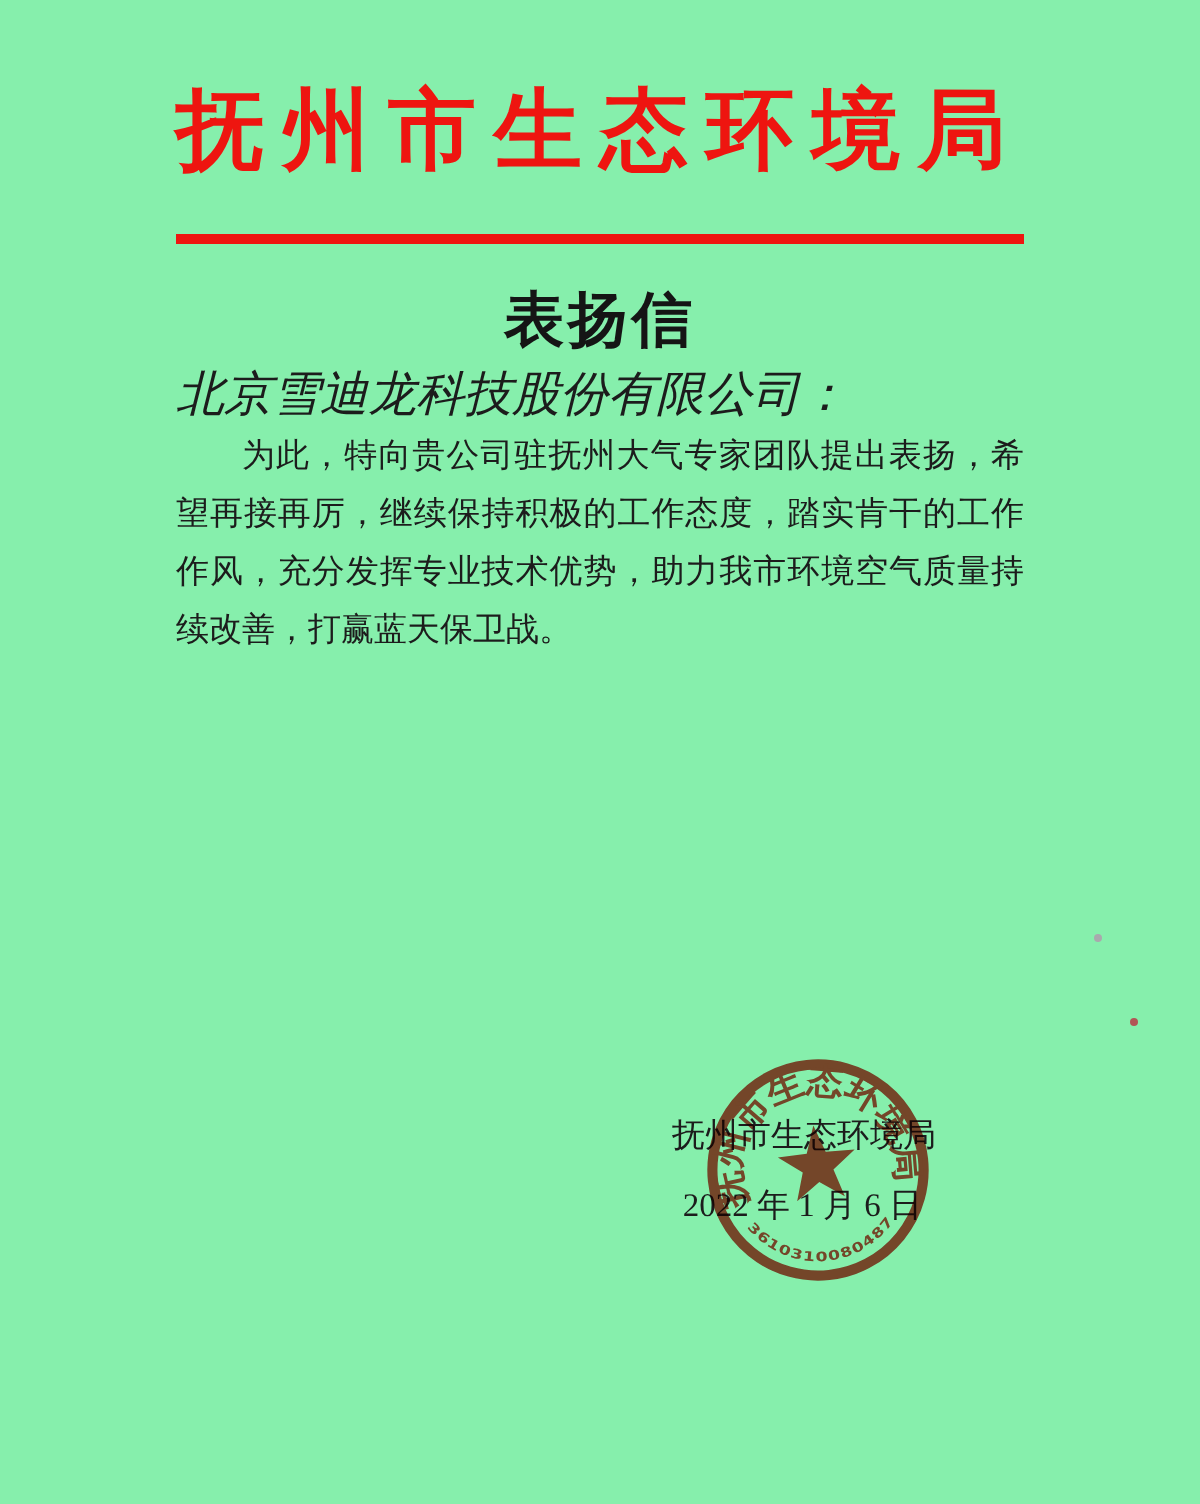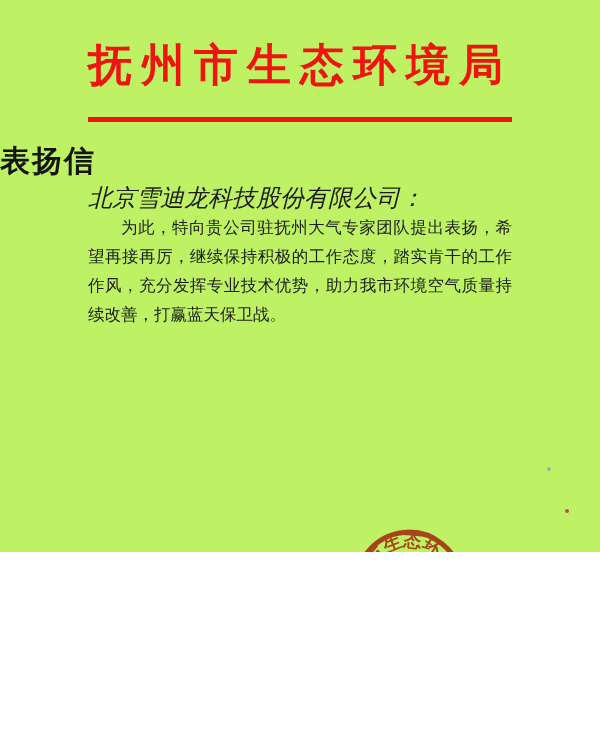--- a/index.html
+++ b/index.html
@@ -1,39 +1,40 @@
 <!DOCTYPE html>
 <html><head>
 <meta charset="utf-8">
 <style>
   html,body{margin:0;padding:0;background:#ffffff;}
   .page{
     position:relative;
-    width:600px;height:552px;
-    background:#bef264;
+    width:600px;height:752px;
+    background:#86efac;
     overflow:hidden;
     font-family:"Liberation Serif","DejaVu Serif",serif;
   }
   .letterhead{
     margin-top:30px;
     text-align:center;
     font-size:44px;
     font-weight:bold;
     letter-spacing:9px;
     color:#ee1510;
     line-height:72px;
     white-space:nowrap;
   }
   .rule{
     width:424px;height:5px;
     margin:15px auto 0;
     background:#ee1510;
   }
   .title{
     margin:20px 0 0;
+    text-align:center;
     font-size:30px;
     font-weight:bold;
     letter-spacing:2px;
     color:#151515;
     line-height:38px;
   }
   .content{
     width:424px;
     margin:4px auto 0;
     font-size:16.5px;

